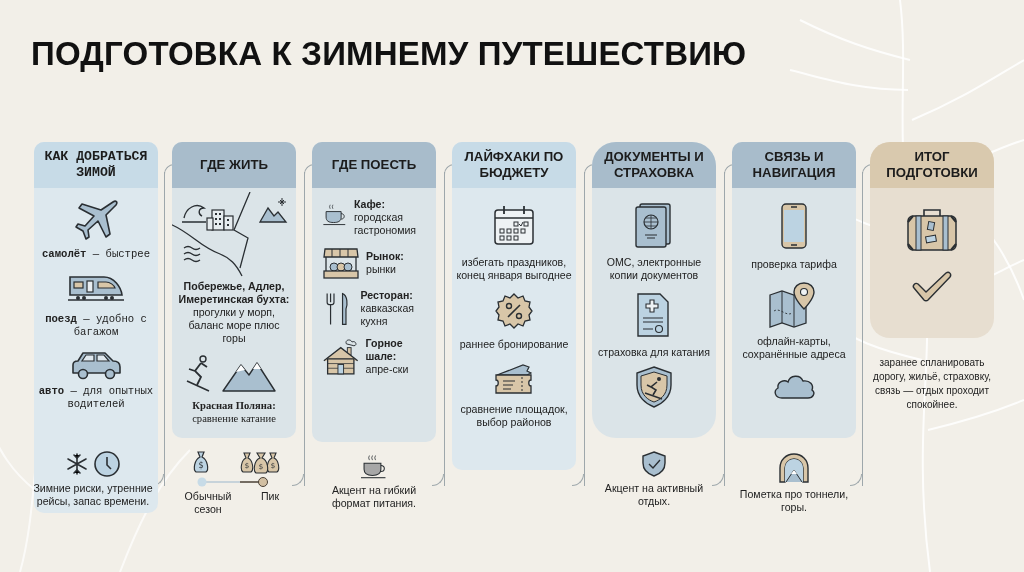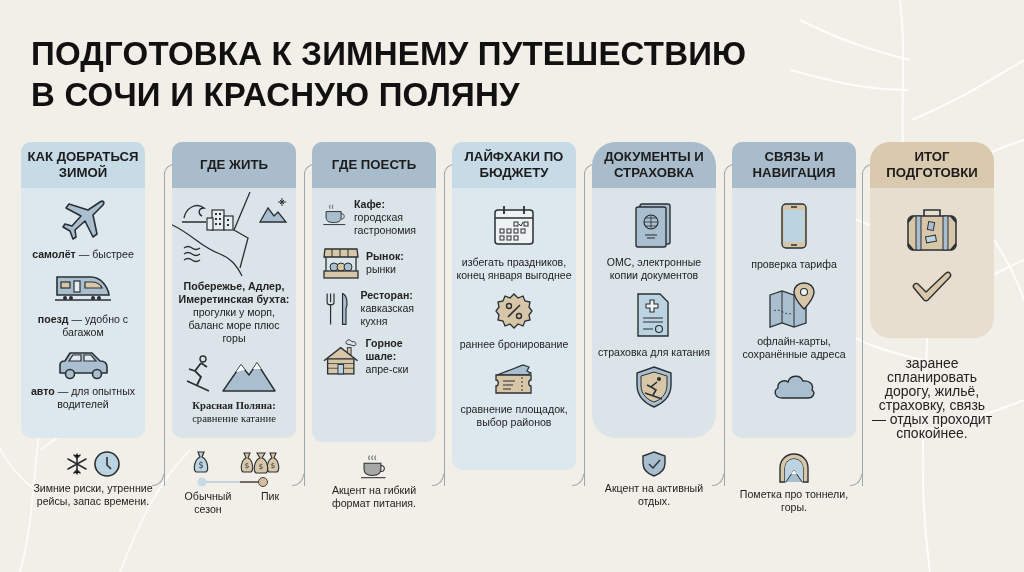--- a/index.html
+++ b/index.html
@@ -51,21 +51,21 @@
   .bracket::after {
     content: ""; position: absolute; right: 0; bottom: -1px;
   }
   .bcurve {
     position: absolute; width: 12px; height: 12px;
     border-right: 1.2px solid #9ea7ab; border-bottom: 1.2px solid #9ea7ab; border-bottom-right-radius: 12px;
   }
   .below { position: absolute; text-align: center; }
   .below .cap { font-size: 10.6px; }
   .season { display: flex; justify-content: space-between; width: 100%; }
-  .summary-text { position: absolute; left: 870px; top: 356px; width: 124px; text-align: center; font-size: 14px; line-height: 14px; color: #222; }
+  .summary-text { position: absolute; left: 870px; top: 356px; width: 124px; text-align: center; font-size: 10px; line-height: 14px; color: #222; }
 </style>
 </head>
 <body>
 
 <svg class="frost" style="left:760px;top:0;" width="264" height="572" viewBox="0 0 264 572">
   <g stroke="#ffffff" stroke-opacity="0.85" fill="none" stroke-width="2">
     <path d="M140 0 C150 80 130 160 160 260 C180 340 150 420 170 572"></path>
     <path d="M150 60 C110 50 80 40 40 20"></path>
       <path d="M148 90 C100 90 70 80 30 70"></path>
     <path d="M152 120 C200 100 230 80 264 60"></path>
@@ -83,37 +83,36 @@
     <path d="M20 272 C40 200 30 120 60 40"></path>
       <path d="M40 150 C70 130 90 110 110 80"></path>
     <path d="M35 190 C10 170 0 150 -10 130"></path>
       <path d="M50 100 C80 90 100 70 120 40"></path>
     <path d="M120 272 C140 220 160 180 190 150"></path>
   </g>
 </svg>
 
 <div class="title">
   <div>ПОДГОТОВКА К ЗИМНЕМУ ПУТЕШЕСТВИЮ</div>
-  <div>В СОЧИ И КРАСНУЮ ПОЛЯНУ</div>
 </div>
 
 <div class="bracket" style="left:164px;top:172px;height:314px;"></div>
 <div class="bcurve" style="left:152px;top:474px;"></div>
 <div class="bracket" style="left:304px;top:172px;height:314px;"></div>
 <div class="bcurve" style="left:292px;top:474px;"></div>
 <div class="bracket" style="left:444px;top:172px;height:314px;"></div>
 <div class="bcurve" style="left:432px;top:474px;"></div>
 <div class="bracket" style="left:584px;top:172px;height:314px;"></div>
 <div class="bcurve" style="left:572px;top:474px;"></div>
 <div class="bracket" style="left:724px;top:172px;height:314px;"></div>
 <div class="bcurve" style="left:712px;top:474px;"></div>
 <div class="bracket" style="left:862px;top:172px;height:314px;"></div>
 <div class="bcurve" style="left:850px;top:474px;"></div>
 
-<div class="card body-light" style="left:21px;height:296px;">
+<div class="card body-light" style="left:34px;height:371px;font-family:Liberation Mono, monospace;">
   <div class="card-header h-light">КАК ДОБРАТЬСЯ ЗИМОЙ</div>
   <div class="card-body">
     <div class="item">
       <svg width="46" height="44" viewBox="0 0 46 44">
         <path d="M40 4 C43 2 45 4 43 7 L33 17 L37 36 L33 39 L25 23 L15 32 L16 39 L13 41 L10 33 L3 29 L5 26 L12 28 L21 18 L6 10 L9 6 L28 12 Z" fill="#a9bfcf" stroke="#2a2f33" stroke-width="1.6" stroke-linejoin="round"></path>
       </svg>
       <div class="cap" style="margin-top:6px;"><b>самолёт</b><span> — быстрее</span></div>
     </div>
     <div class="item" style="margin-top:12px;">
       <svg width="56" height="34" viewBox="0 0 56 34">

